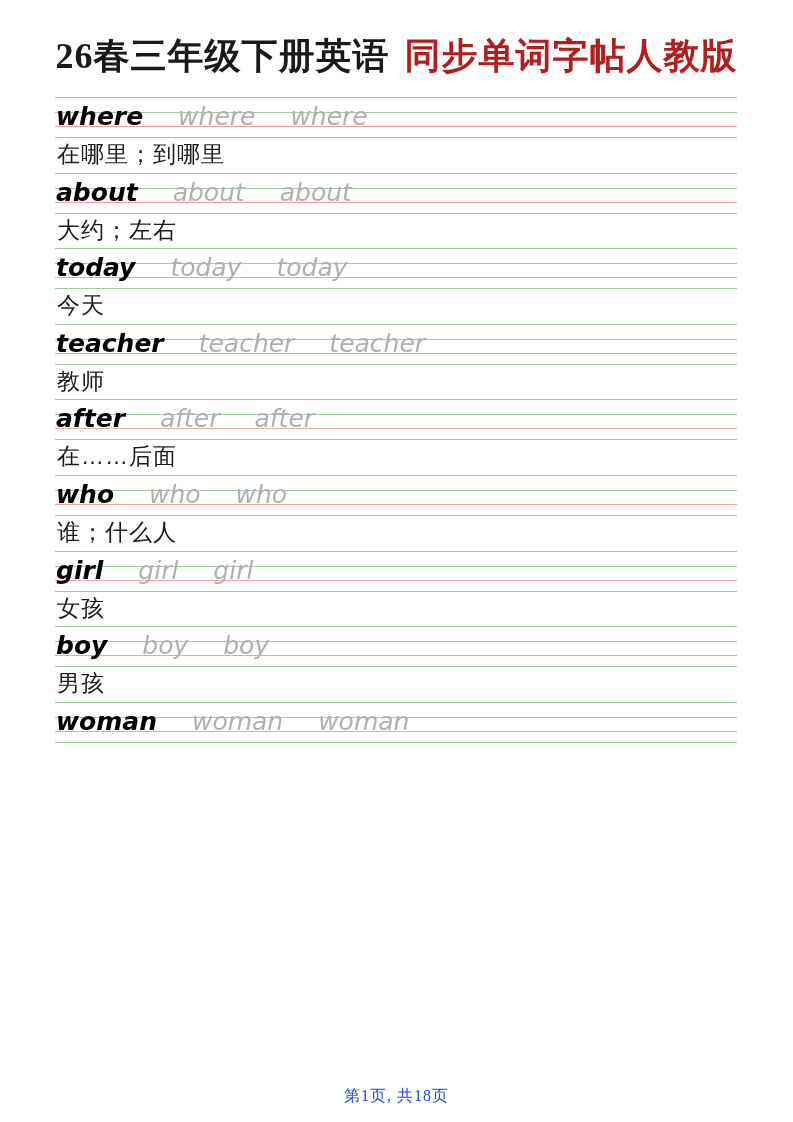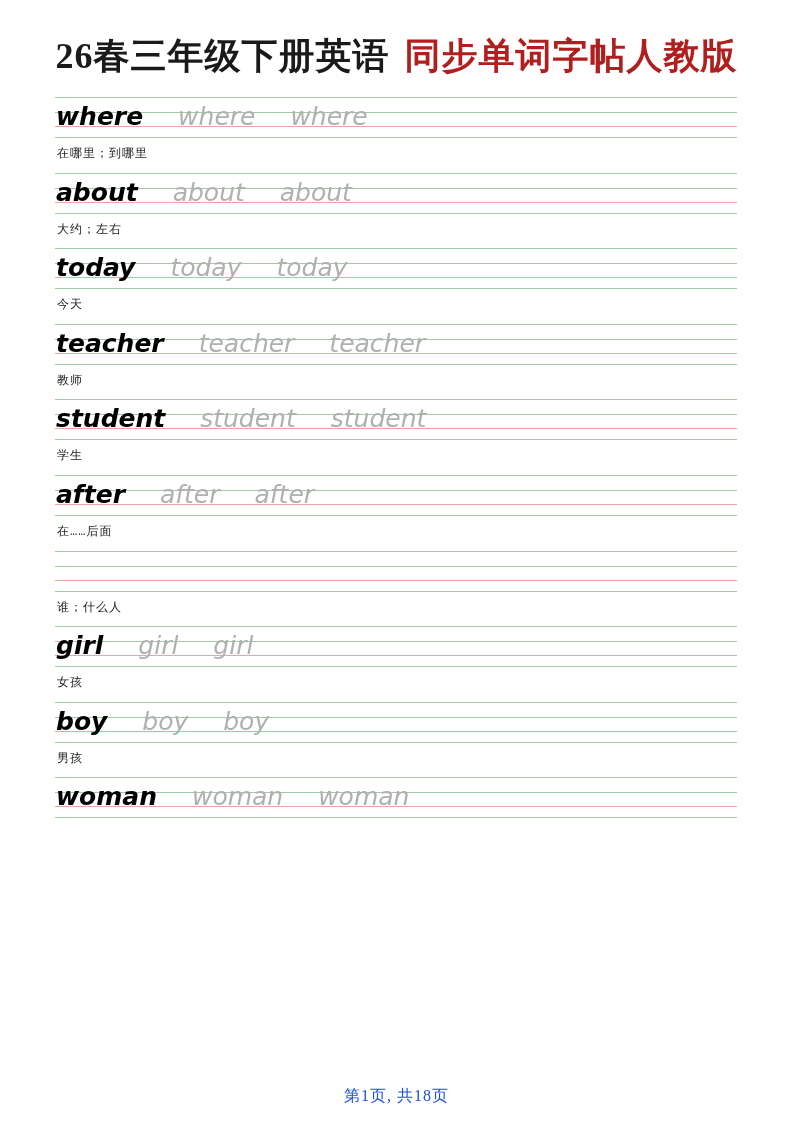--- a/index.html
+++ b/index.html
@@ -77,24 +77,24 @@
     color: var(--trace-gray);
     font-weight: 400;
     margin-right: 27px;
   }
   .meaning {
     position: absolute;
     left: 2px;
     top: 42px;
     height: 30px;
     line-height: 30px;
-    font-size: 12px;
+    font-size: 23px;
     letter-spacing: 1px;
     color: #1c1c1c;
-    font-family: Liberation Mono, monospace;
+    font-family: Liberation Sans, sans-serif;
     white-space: nowrap;
   }
   .footer {
     position: absolute;
     top: 1086px;
     left: 0;
     width: 100%;
     text-align: center;
     font-size: 16px;
     color: #1d4ed8;
@@ -156,51 +156,44 @@
     <div class="gl gl-red gl-base"></div>
     <div class="gl gl-green gl-bottom"></div>
     <div class="word-row">
       <span class="word-main">teacher</span>
       <span class="word-trace">teacher</span>
       <span class="word-trace">teacher</span>
     </div>
     <div class="meaning">教师</div>
   </div>
 
-  <div class="block">
-    <div class="gl gl-green gl-top"></div>
-    <div class="gl gl-green gl-mid"></div>
-    <div class="gl gl-red gl-base"></div>
-    <div class="gl gl-green gl-bottom"></div>
-    <div class="word-row">
-      <span class="word-main">student</span>
-      <span class="word-trace">student</span>
-      <span class="word-trace">student</span>
-    </div>
-    <div class="meaning">学生</div>
-  </div>
 
   <div class="block">
     <div class="gl gl-green gl-top"></div>
     <div class="gl gl-green gl-mid"></div>
     <div class="gl gl-red gl-base"></div>
     <div class="gl gl-green gl-bottom"></div>
     <div class="word-row">
       <span class="word-main">after</span>
       <span class="word-trace">after</span>
       <span class="word-trace">after</span>
     </div>
     <div class="meaning">在……后面</div>
   </div>
 
   <div class="block">
     <div class="gl gl-green gl-top"></div>
     <div class="gl gl-green gl-mid"></div>
     <div class="gl gl-red gl-base"></div>
     <div class="gl gl-green gl-bottom"></div>
+    <div class="word-row">
+      <span class="word-main">who</span>
+      <span class="word-trace">who</span>
+      <span class="word-trace">who</span>
+    </div>
     <div class="meaning">谁；什么人</div>
   </div>
 
   <div class="block">
     <div class="gl gl-green gl-top"></div>
     <div class="gl gl-green gl-mid"></div>
     <div class="gl gl-red gl-base"></div>
     <div class="gl gl-green gl-bottom"></div>
     <div class="word-row">
       <span class="word-main">girl</span>

